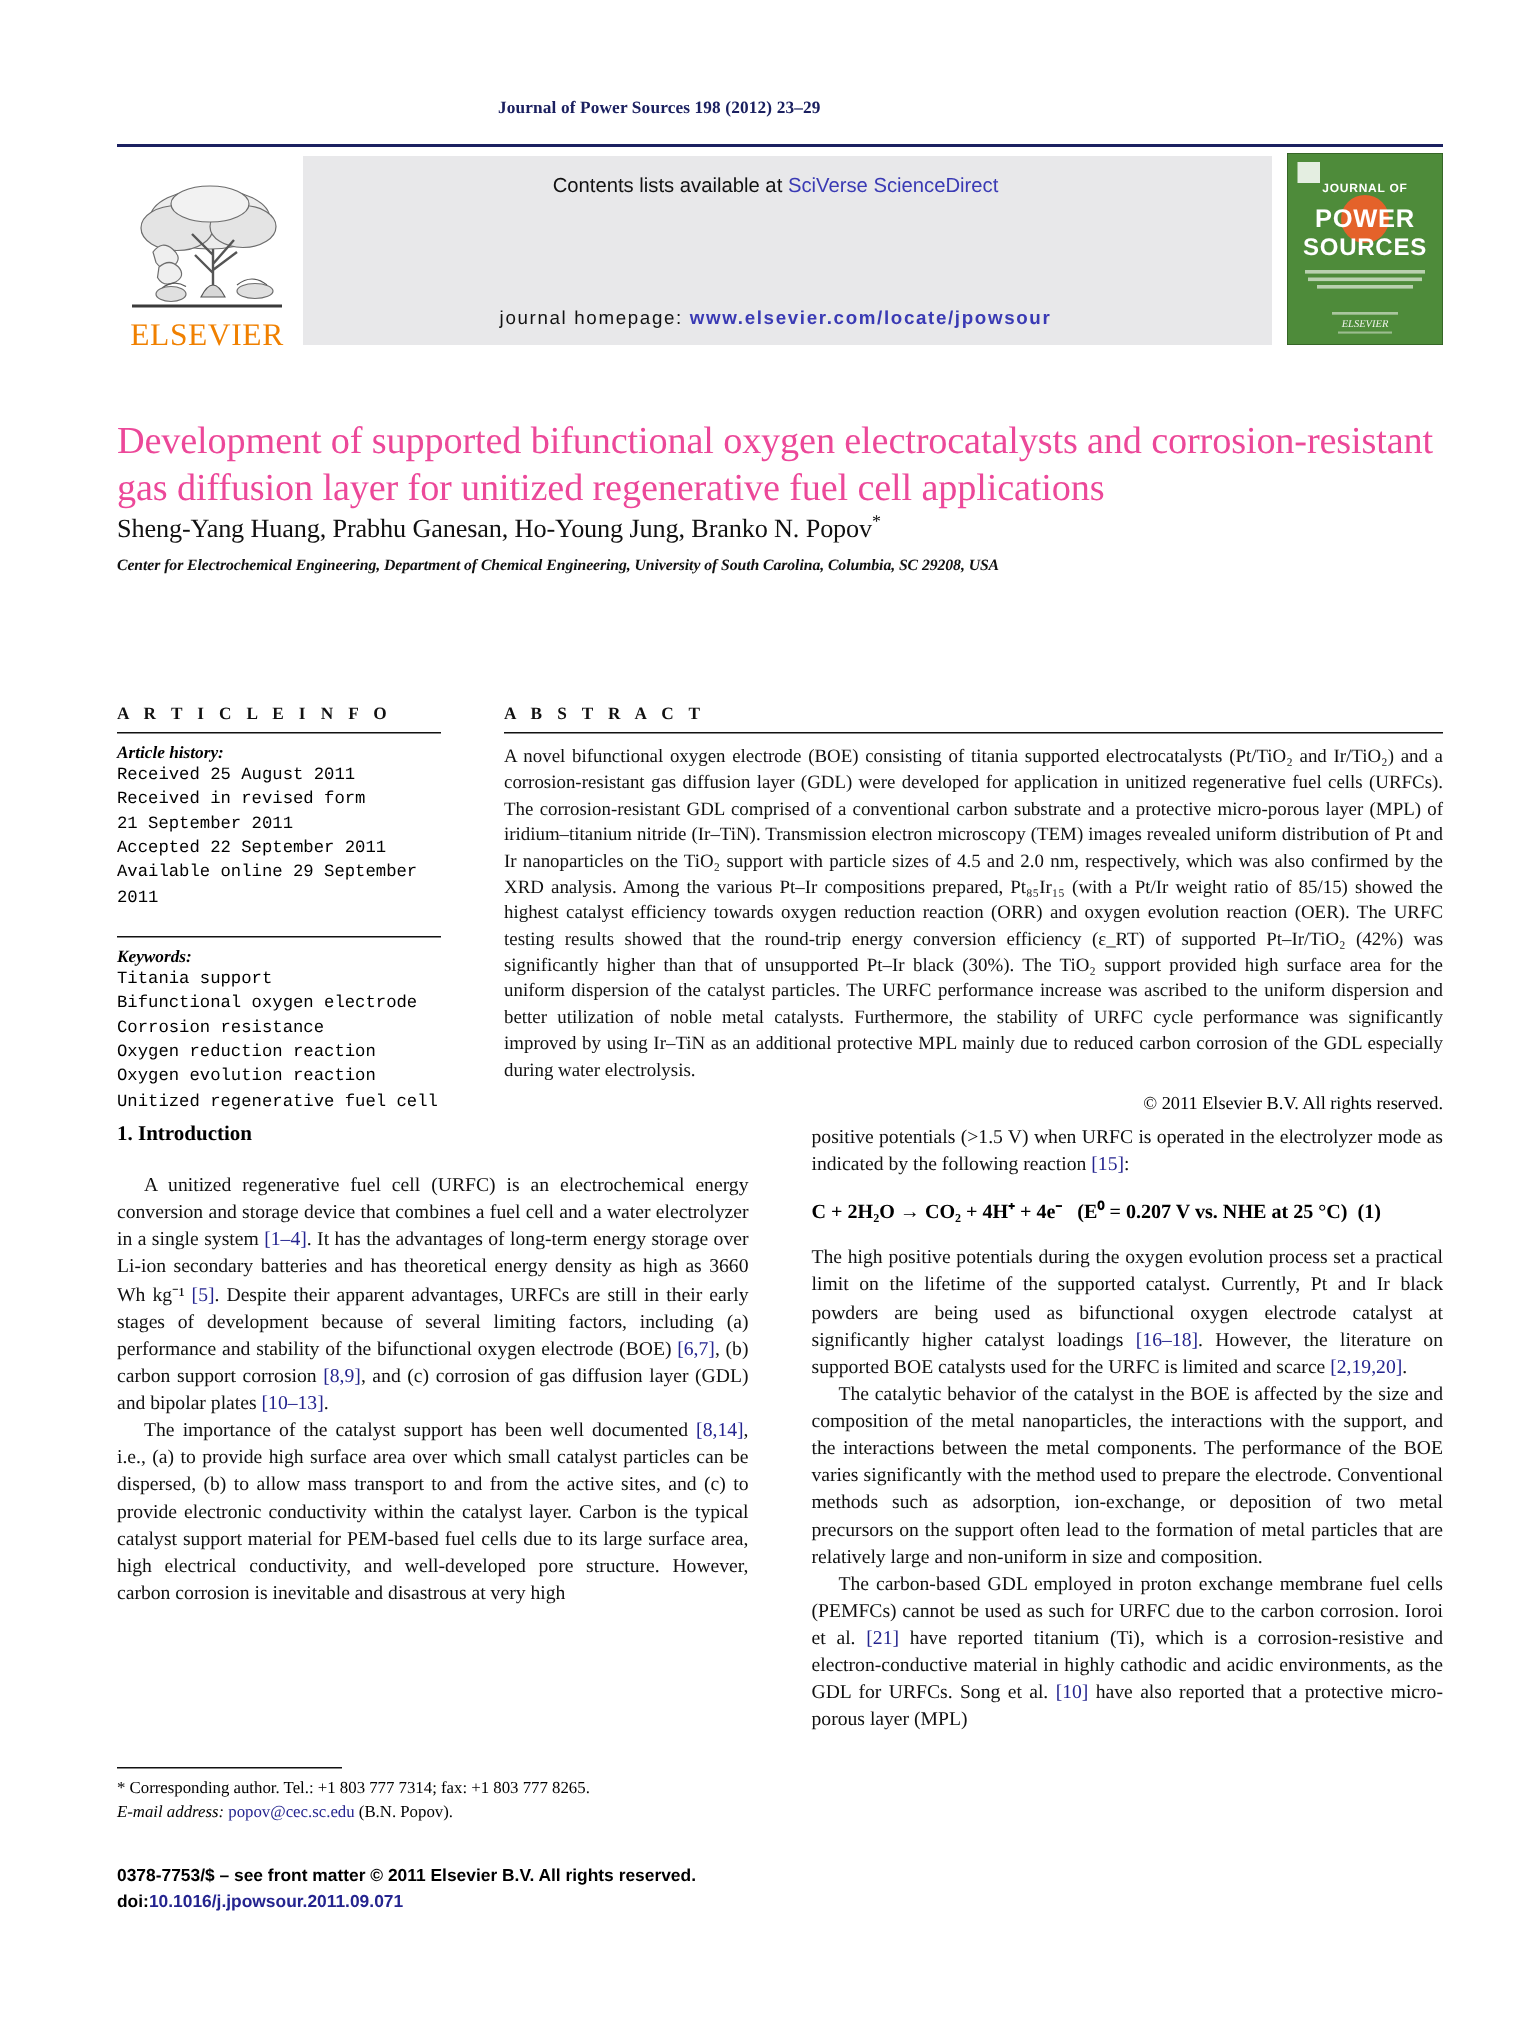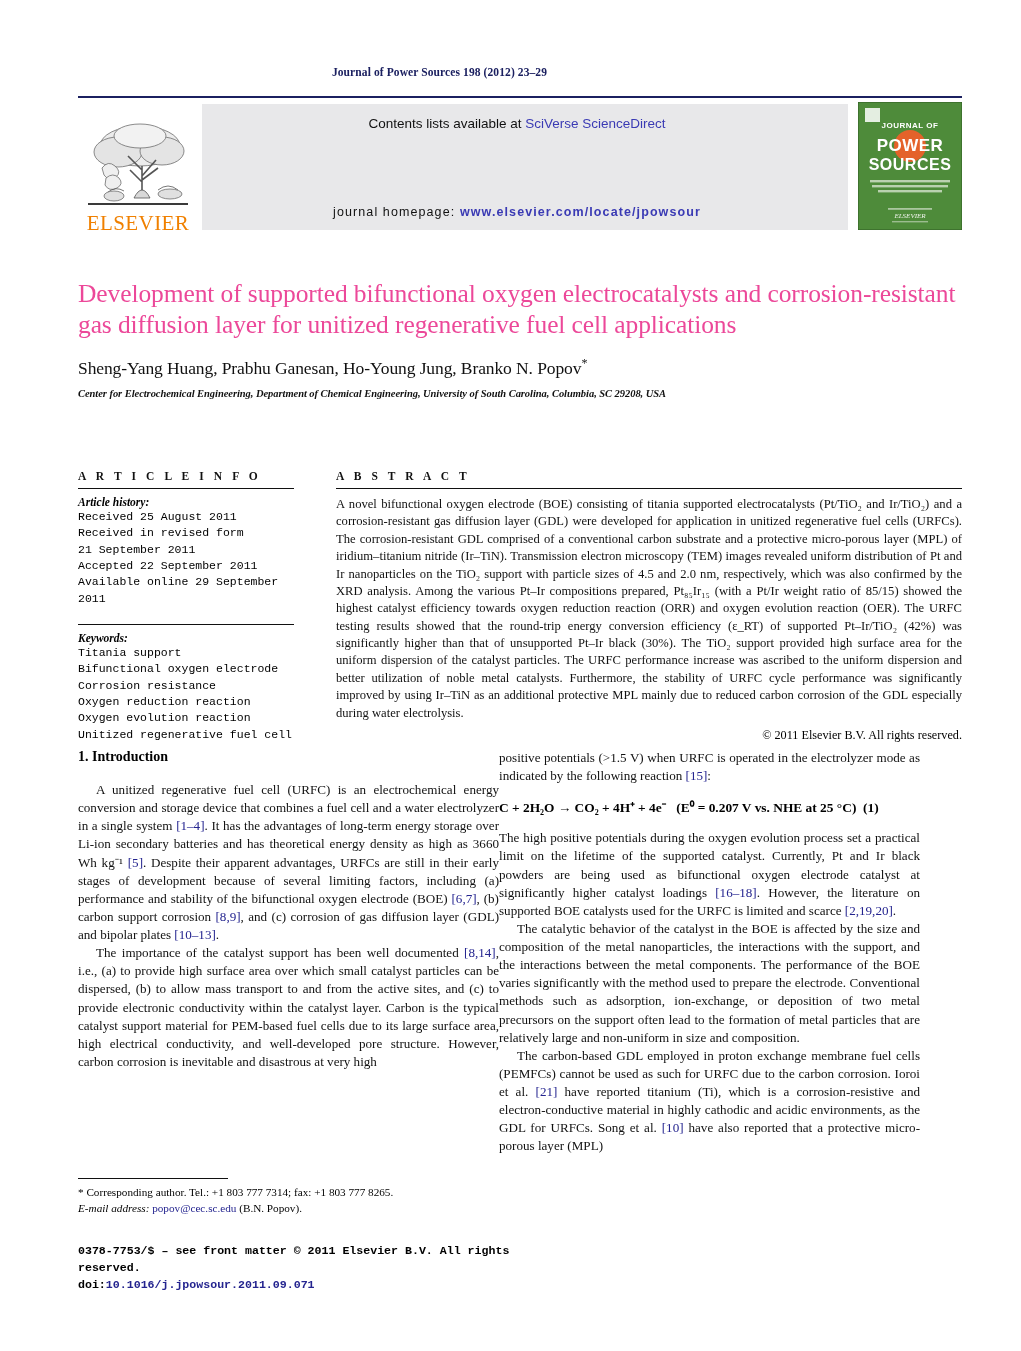--- a/index.html
+++ b/index.html
@@ -135,21 +135,20 @@
     line-height: 1.22;
     font-weight: normal;
     color: #ec4899;
     margin: 0;
     letter-spacing: -0.1px;
   }
   .authors {
     font-family: "Liberation Serif", serif;
     font-size: 17.5px;
     color: #111111;
-    margin-top: 16px;
     letter-spacing: -0.1px;
   }
   .authors .corr-star {
     font-size: 12px;
     vertical-align: super;
   }
   .affiliation {
     font-family: "Liberation Serif", serif;
     font-style: italic;
     font-weight: bold;
@@ -224,20 +223,21 @@
     top: 749px;
     width: 884px;
     display: flex;
     flex-direction: row;
   }
   .bcol {
     width: 421px;
     flex: 0 0 421px;
   }
   .bcol.right {
+    margin-left: 42px;
   }
   .sec-title {
     font-family: "Liberation Serif", serif;
     font-weight: bold;
     font-size: 14px;
     margin: 0 0 16px 0;
   }
   .para {
     font-family: "Liberation Serif", serif;
     font-size: 13.1px;
@@ -287,21 +287,21 @@
     font-style: italic;
   }
   .mail {
     color: #24248f;
   }
   .footer {
     position: absolute;
     left: 78px;
     top: 1243px;
     width: 500px;
-    font-family: Liberation Mono, monospace;
+    font-family: Liberation Sans, sans-serif;
     font-size: 11.6px;
     line-height: 1.45;
     font-weight: bold;
   }
   .footer .doi-link {
     color: #24248f;
     font-weight: bold;
   }
 </style>
 </head>

